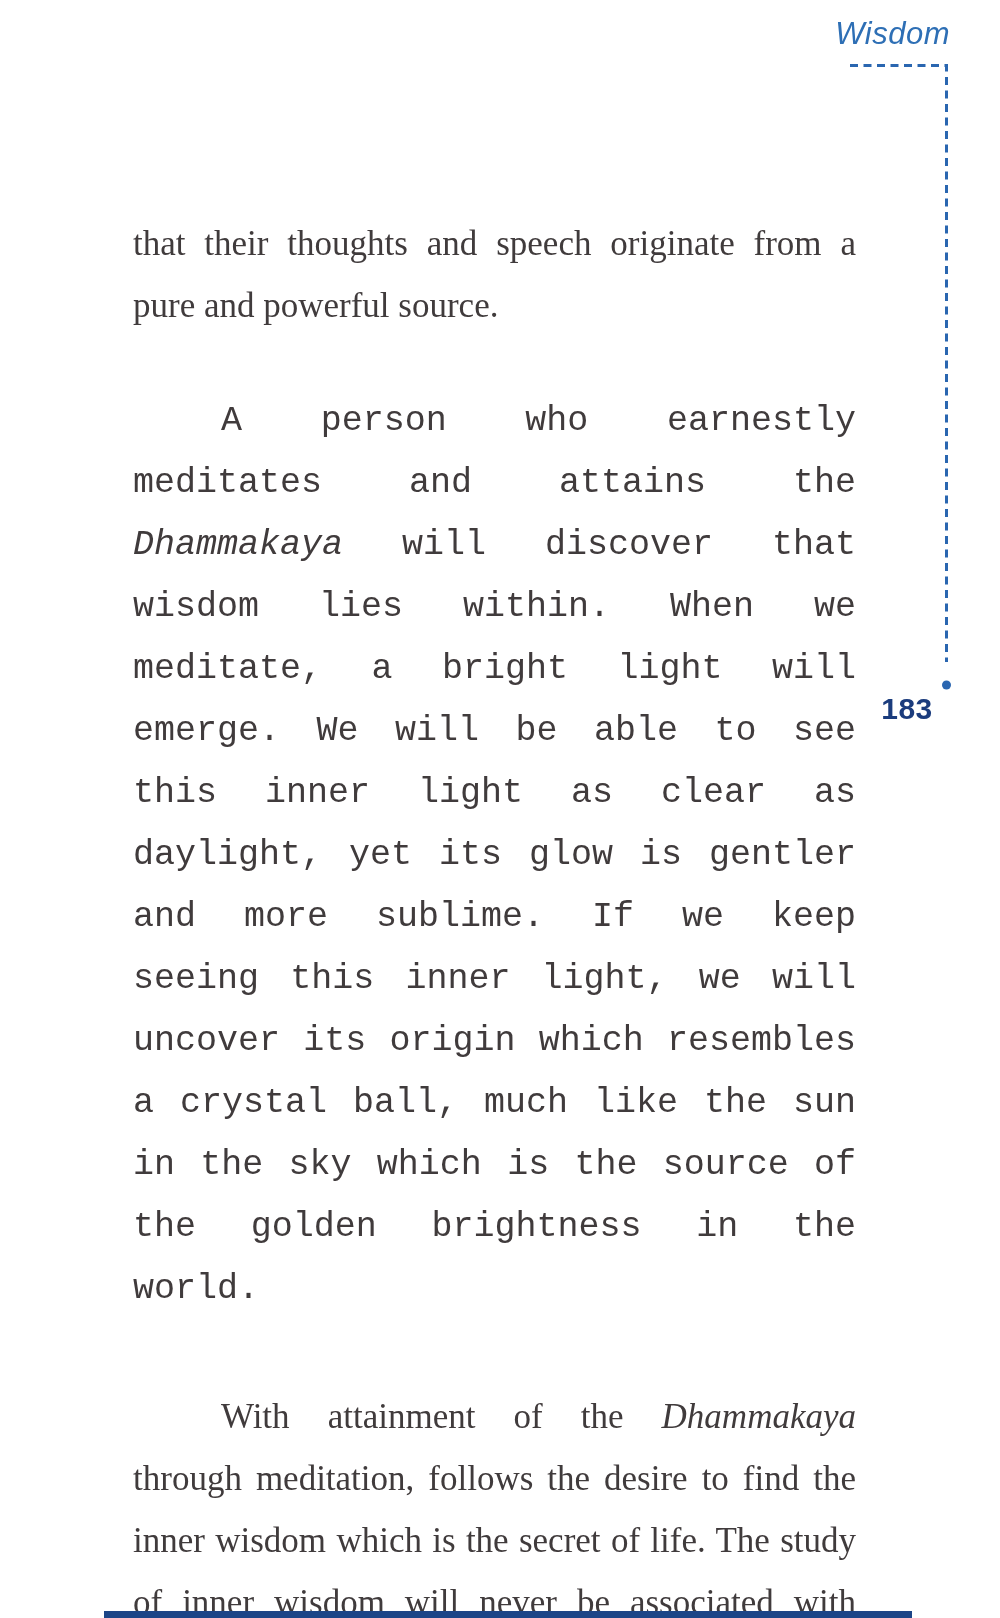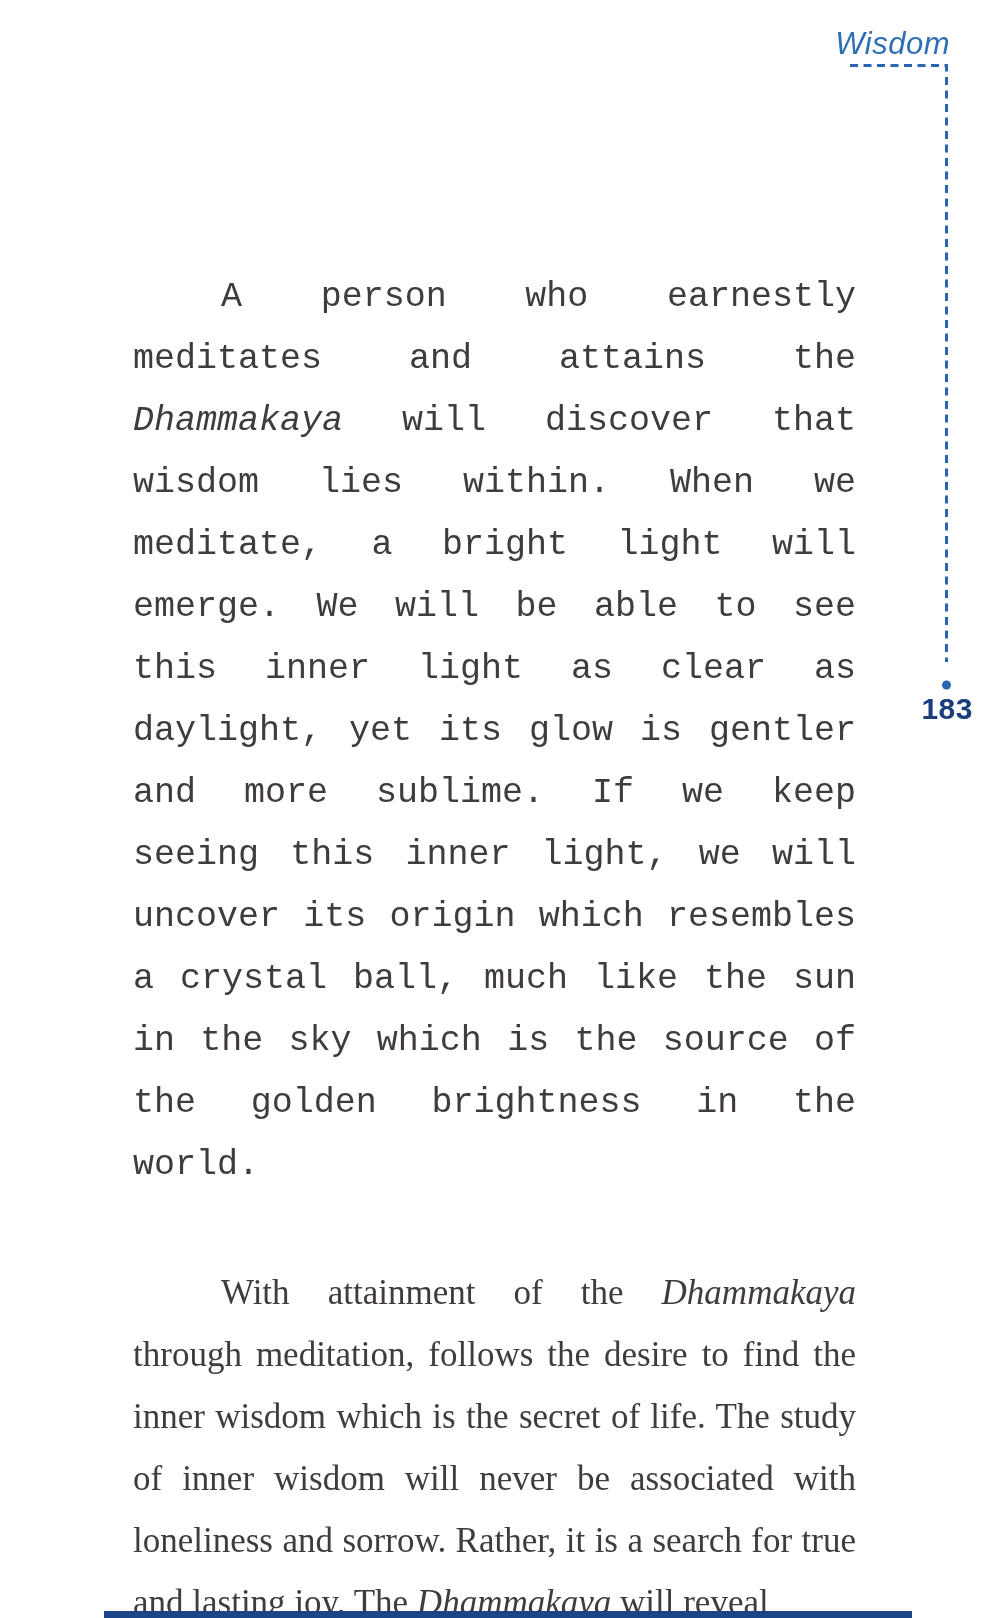--- a/index.html
+++ b/index.html
@@ -15,42 +15,42 @@
   .page {
     position: relative;
     width: 1000px;
     height: 1618px;
     background: var(--page-bg);
     overflow: hidden;
     font-family: "Liberation Serif", serif;
   }
   .running-header {
     position: absolute;
-    top: 26px;
+    top: 16px;
     right: 50px;
     font-family: "Liberation Sans", sans-serif;
     font-style: italic;
     font-size: 31px;
     font-weight: 400;
     color: var(--header-blue);
     letter-spacing: 0.5px;
   }
   .header-rule-svg {
     position: absolute;
     left: 842px;
     top: 64px;
     width: 115px;
     height: 632px;
   }
   .page-number {
     position: absolute;
     top: 692px;
-    left: 893px;
+    left: 867px;
     width: 80px;
-    text-align: right;
+    text-align: center;
     font-family: "Liberation Sans", sans-serif;
     font-weight: 700;
     font-size: 30px;
     color: var(--page-number-navy);
     letter-spacing: 0.5px;
   }
   .body-text {
     position: absolute;
     left: 133px;
     top: 213px;
@@ -83,20 +83,21 @@
 
   <svg class="header-rule-svg" viewBox="0 0 115 632" xmlns="http://www.w3.org/2000/svg" aria-hidden="true">
     <path d="M 8 1.5 L 104.5 1.5 L 104.5 598" fill="none" stroke="#2a66b0" stroke-width="3" stroke-dasharray="8 5.5"></path>
     <circle cx="104.5" cy="621" r="4.5" fill="#2a66b0"></circle>
   </svg>
 
   <div class="page-number">183</div>
 
   <div class="body-text">
 
+    <p class="para"><span>that their thoughts and speech originate from a pure and powerful source.</span></p>
 
     <p class="para indent gap-a"><span>A person who earnestly meditates and attains the </span><span class="it">Dhammakaya</span><span> will discover that wisdom lies within. When we meditate, a bright light will emerge. We will be able to see this inner light as clear as daylight, yet its glow is gentler and more sublime. If we keep seeing this inner light, we will uncover its origin which resembles a crystal ball, much like the sun in the sky which is the source of the golden brightness in the world.</span></p>
 
     <p class="para indent gap-b"><span>With attainment of the </span><span class="it">Dhammakaya</span><span> through meditation, follows the desire to find the inner wisdom which is the secret of life. The study of inner wisdom will never be associated with loneliness and sorrow. Rather, it is a search for true and lasting joy. The </span><span class="it">Dhammakaya</span><span> will reveal</span></p>
 
   </div>
 
   <div class="footer-bar"></div>
 
 </div>

